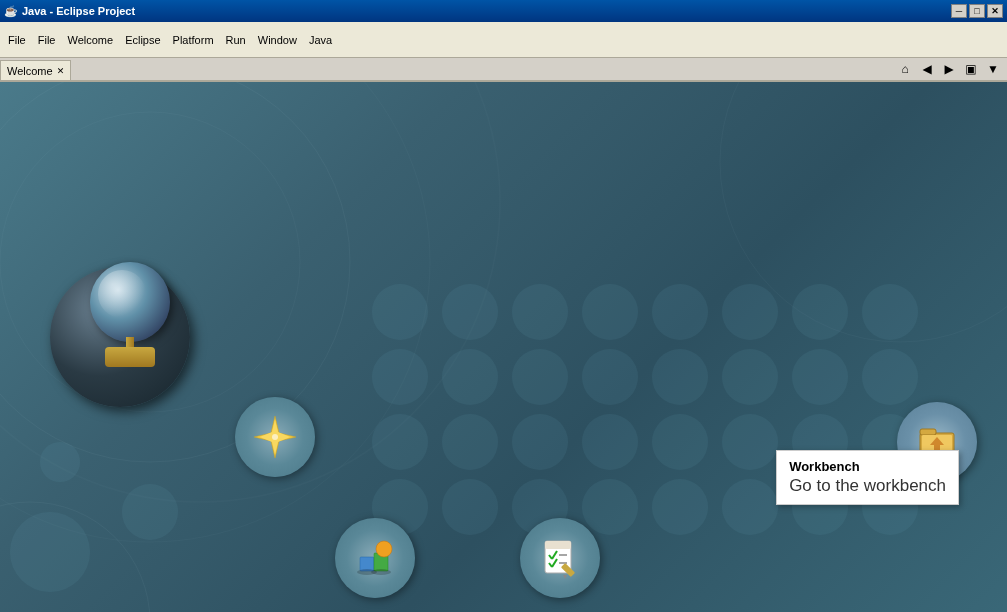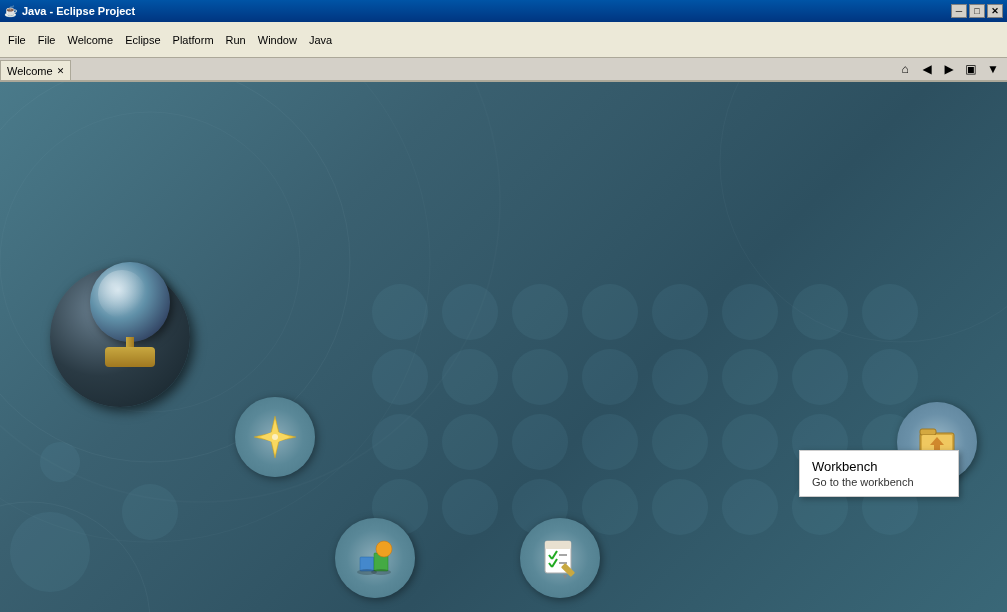--- a/index.html
+++ b/index.html
@@ -173,27 +173,28 @@
       right: 48px;
       background: white;
       border: 1px solid #ccc;
       padding: 8px 12px;
       box-shadow: 2px 2px 6px rgba(0,0,0,0.3);
       min-width: 160px;
       z-index: 10;
     }
     .tooltip-title {
       font-size: 13px;
-      font-weight: normal;
+      font-weight: bold;
       color: #000;
       margin-bottom: 2px;
     }
     .tooltip-desc {
-      font-size: 11px;
+      font-size: 17px;
       color: #333;
+      text-align: right;
     }
 
     
     .blocks-icon {
       position: absolute;
       bottom: 30px;
       left: 335px;
       width: 80px;
       height: 80px;
       cursor: pointer;

